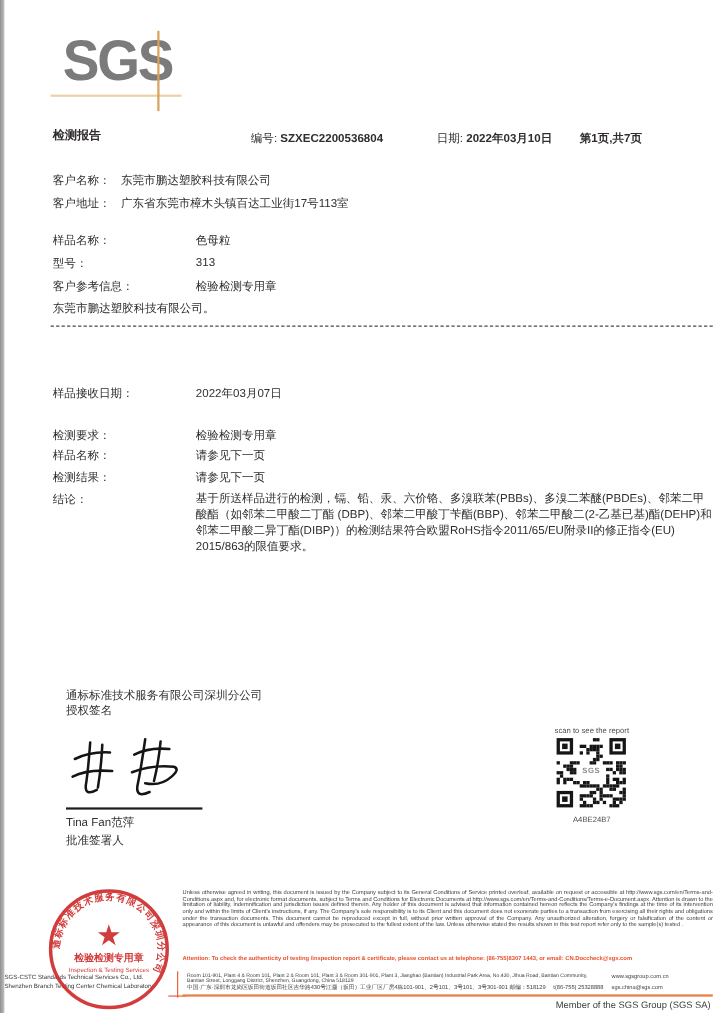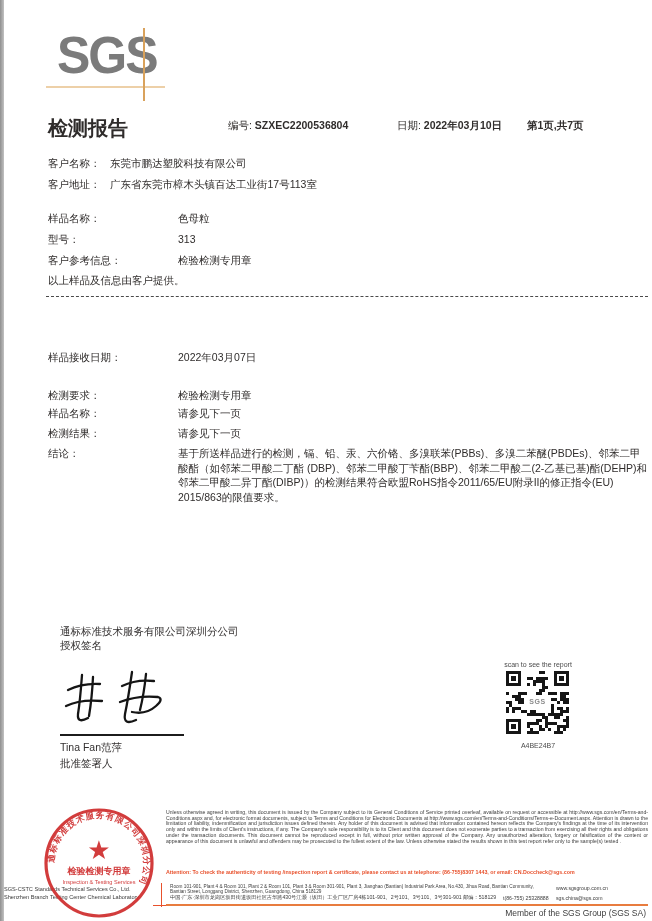--- a/index.html
+++ b/index.html
@@ -8,21 +8,21 @@
     font-family:"Liberation Sans","DejaVu Sans",sans-serif;color:#333030;
     overflow:hidden;
   }
   .edge{position:absolute;left:0;top:0;width:4px;height:921px;
     background:linear-gradient(to right,#8f8f8f,#c2c2c2);}
   
   .logo-text{position:absolute;left:57px;top:26px;font-size:50px;font-weight:bold;
     color:#7b7b7b;letter-spacing:-2px;transform:scaleY(1.04);}
   .logo-hline{position:absolute;left:46px;top:86px;width:119px;height:2px;background:#edd0a8;}
   .logo-vline{position:absolute;left:143px;top:28px;width:2px;height:73px;background:#d9a25c;}
-  .report-title{position:absolute;left:48px;top:115px;font-size:20px;font-weight:bold;color:#2f2c2b;}
+  .report-title{position:absolute;left:48px;top:115px;font-size:11px;font-weight:bold;color:#2f2c2b;}
   .meta{position:absolute;top:119px;font-size:10.5px;color:#302d2c;}
   .meta b{font-weight:bold;}
   .m-no{left:228px;}
   .m-date{left:397px;}
   .m-page{left:527px;}
   
   .row{position:absolute;left:0;width:652px;height:16px;font-size:10.5px;}
   .lbl{position:absolute;left:48px;color:#302d2c;}
   .val{position:absolute;color:#302d2c;}
   .vx110{left:110px;}
@@ -105,21 +105,21 @@
   </div>
   <div class="row" style="top:233px">
     <span class="lbl">型号：</span>
     <span class="val vx178">313</span>
   </div>
   <div class="row" style="top:254px">
     <span class="lbl">客户参考信息：</span>
     <span class="val vx178">检验检测专用章</span>
   </div>
   <div class="row" style="top:274px">
-    <span class="lbl">以上样品及信息由客户提供。</span>
+    <span class="lbl">东莞市鹏达塑胶科技有限公司。</span>
   </div>
 
   <div class="dashline"></div>
 
   <div class="row" style="top:351px">
     <span class="lbl">样品接收日期：</span>
     <span class="val vx178">2022年03月07日</span>
   </div>
   <div class="row" style="top:389px">
     <span class="lbl">检测要求：</span>

